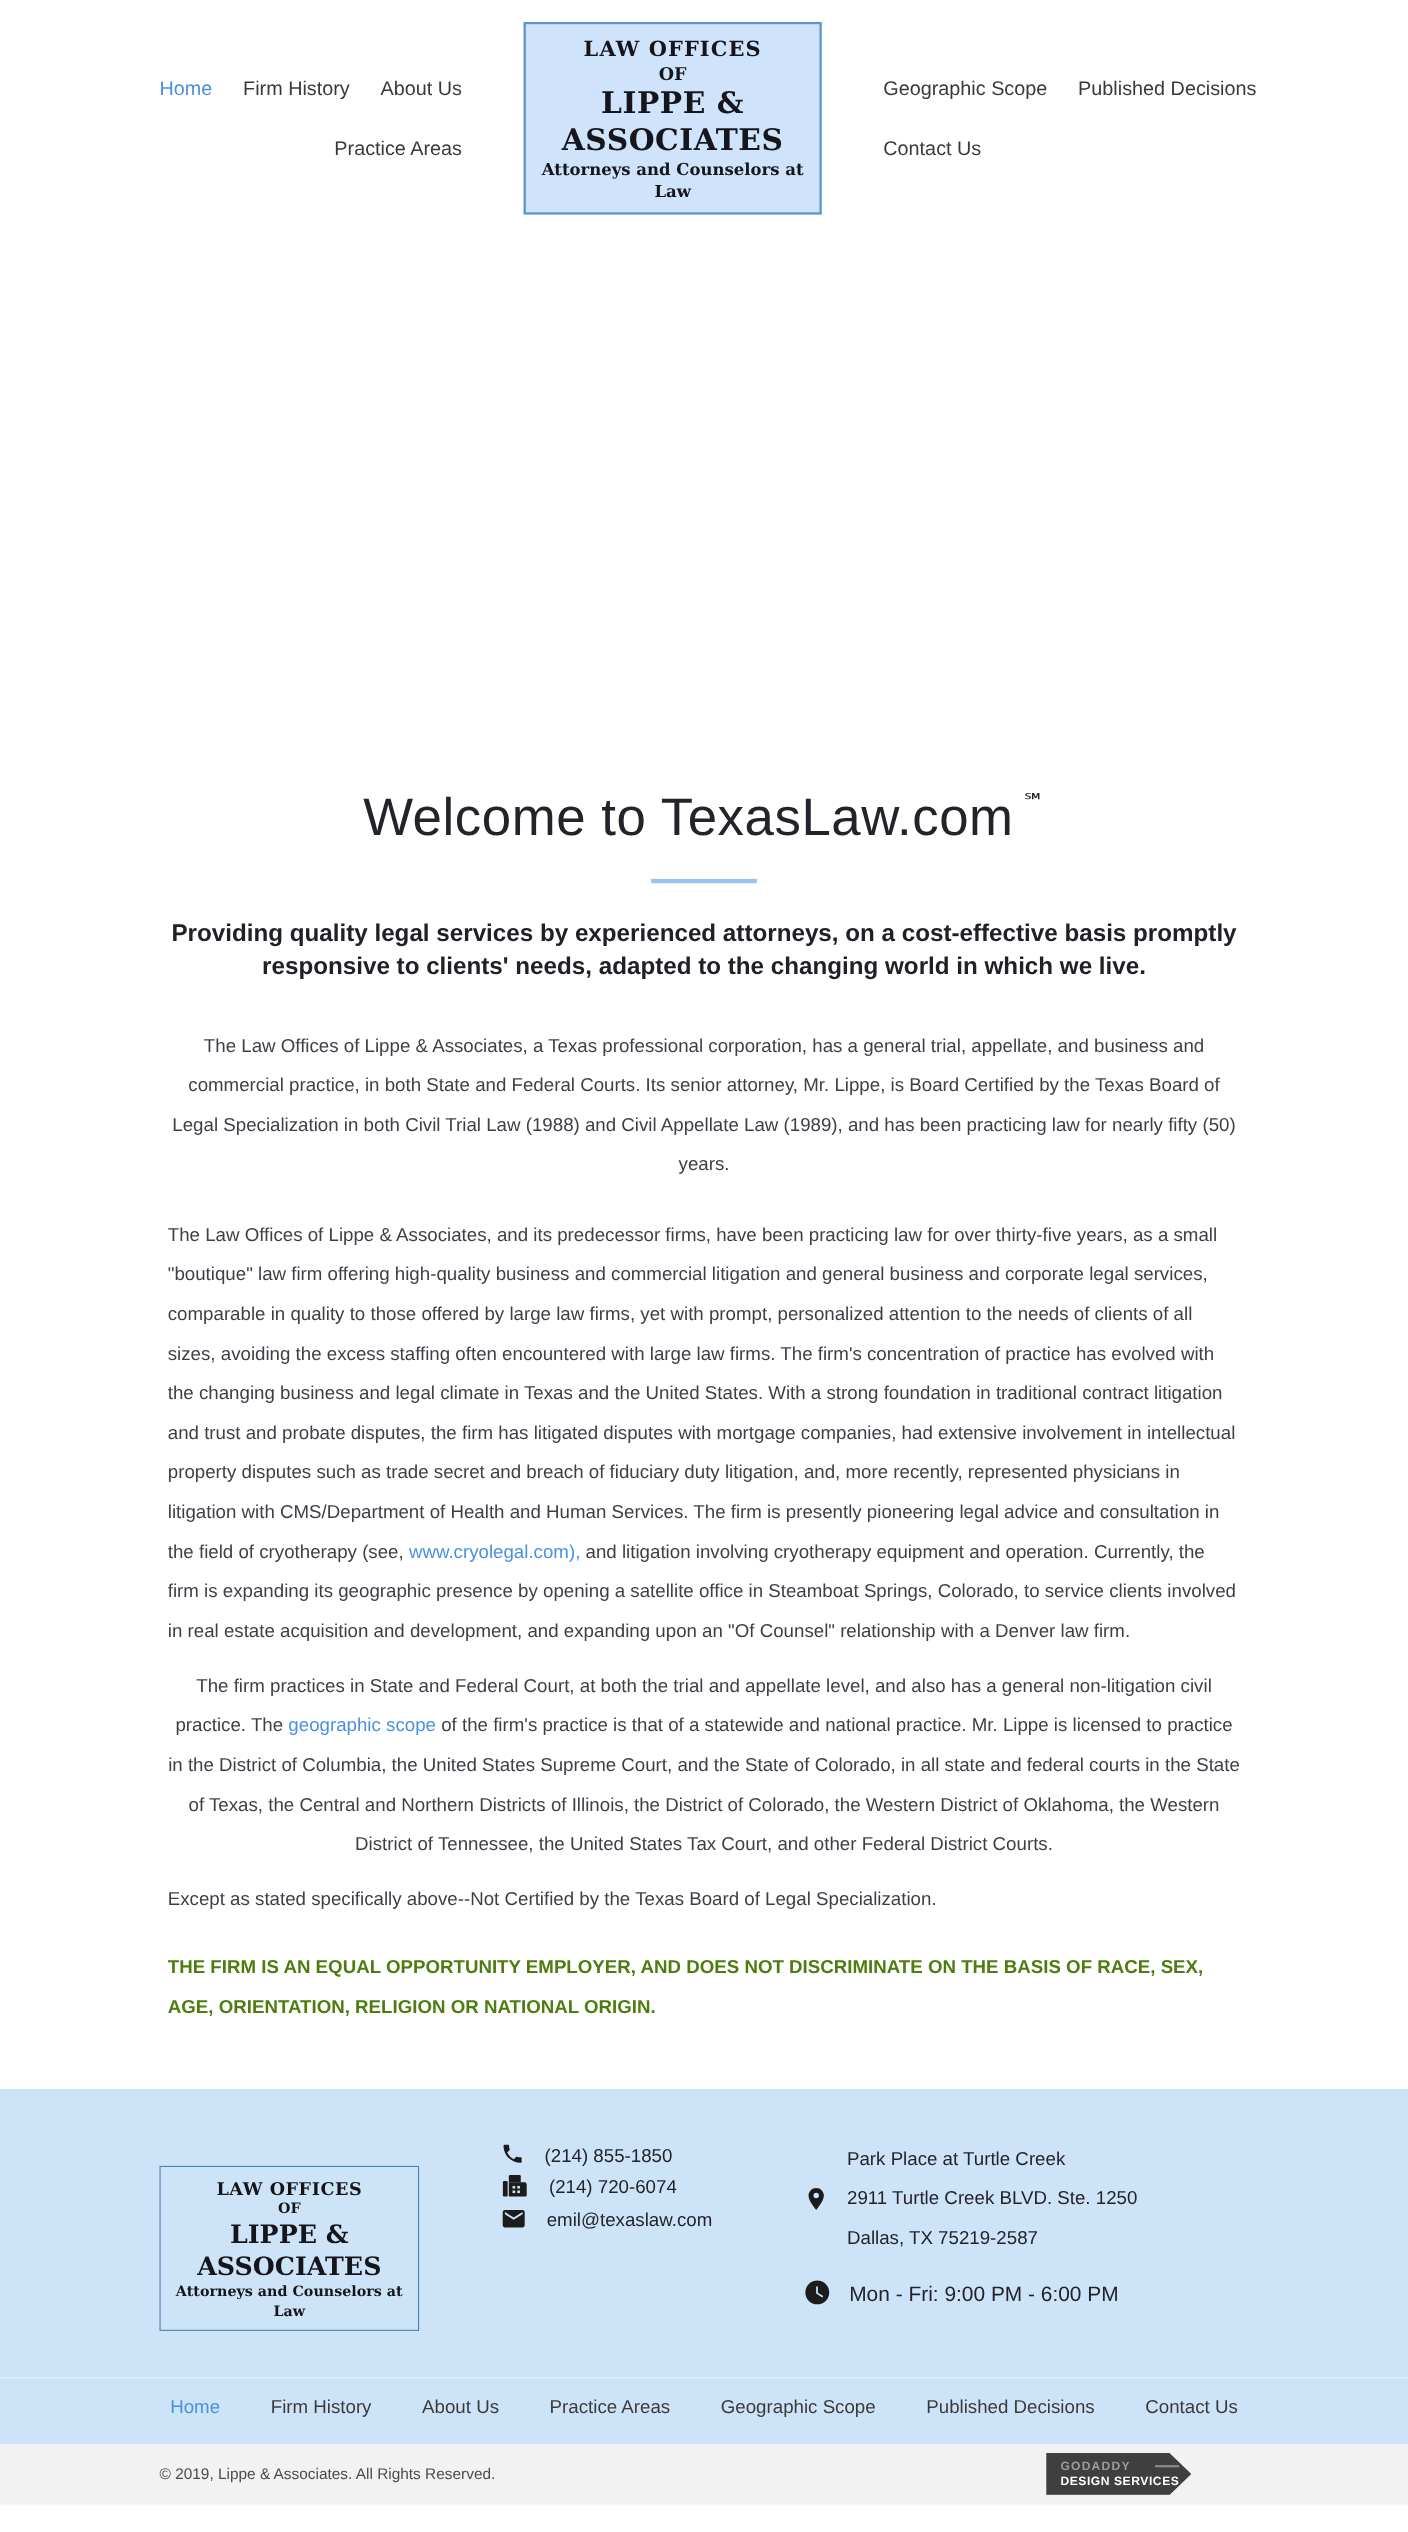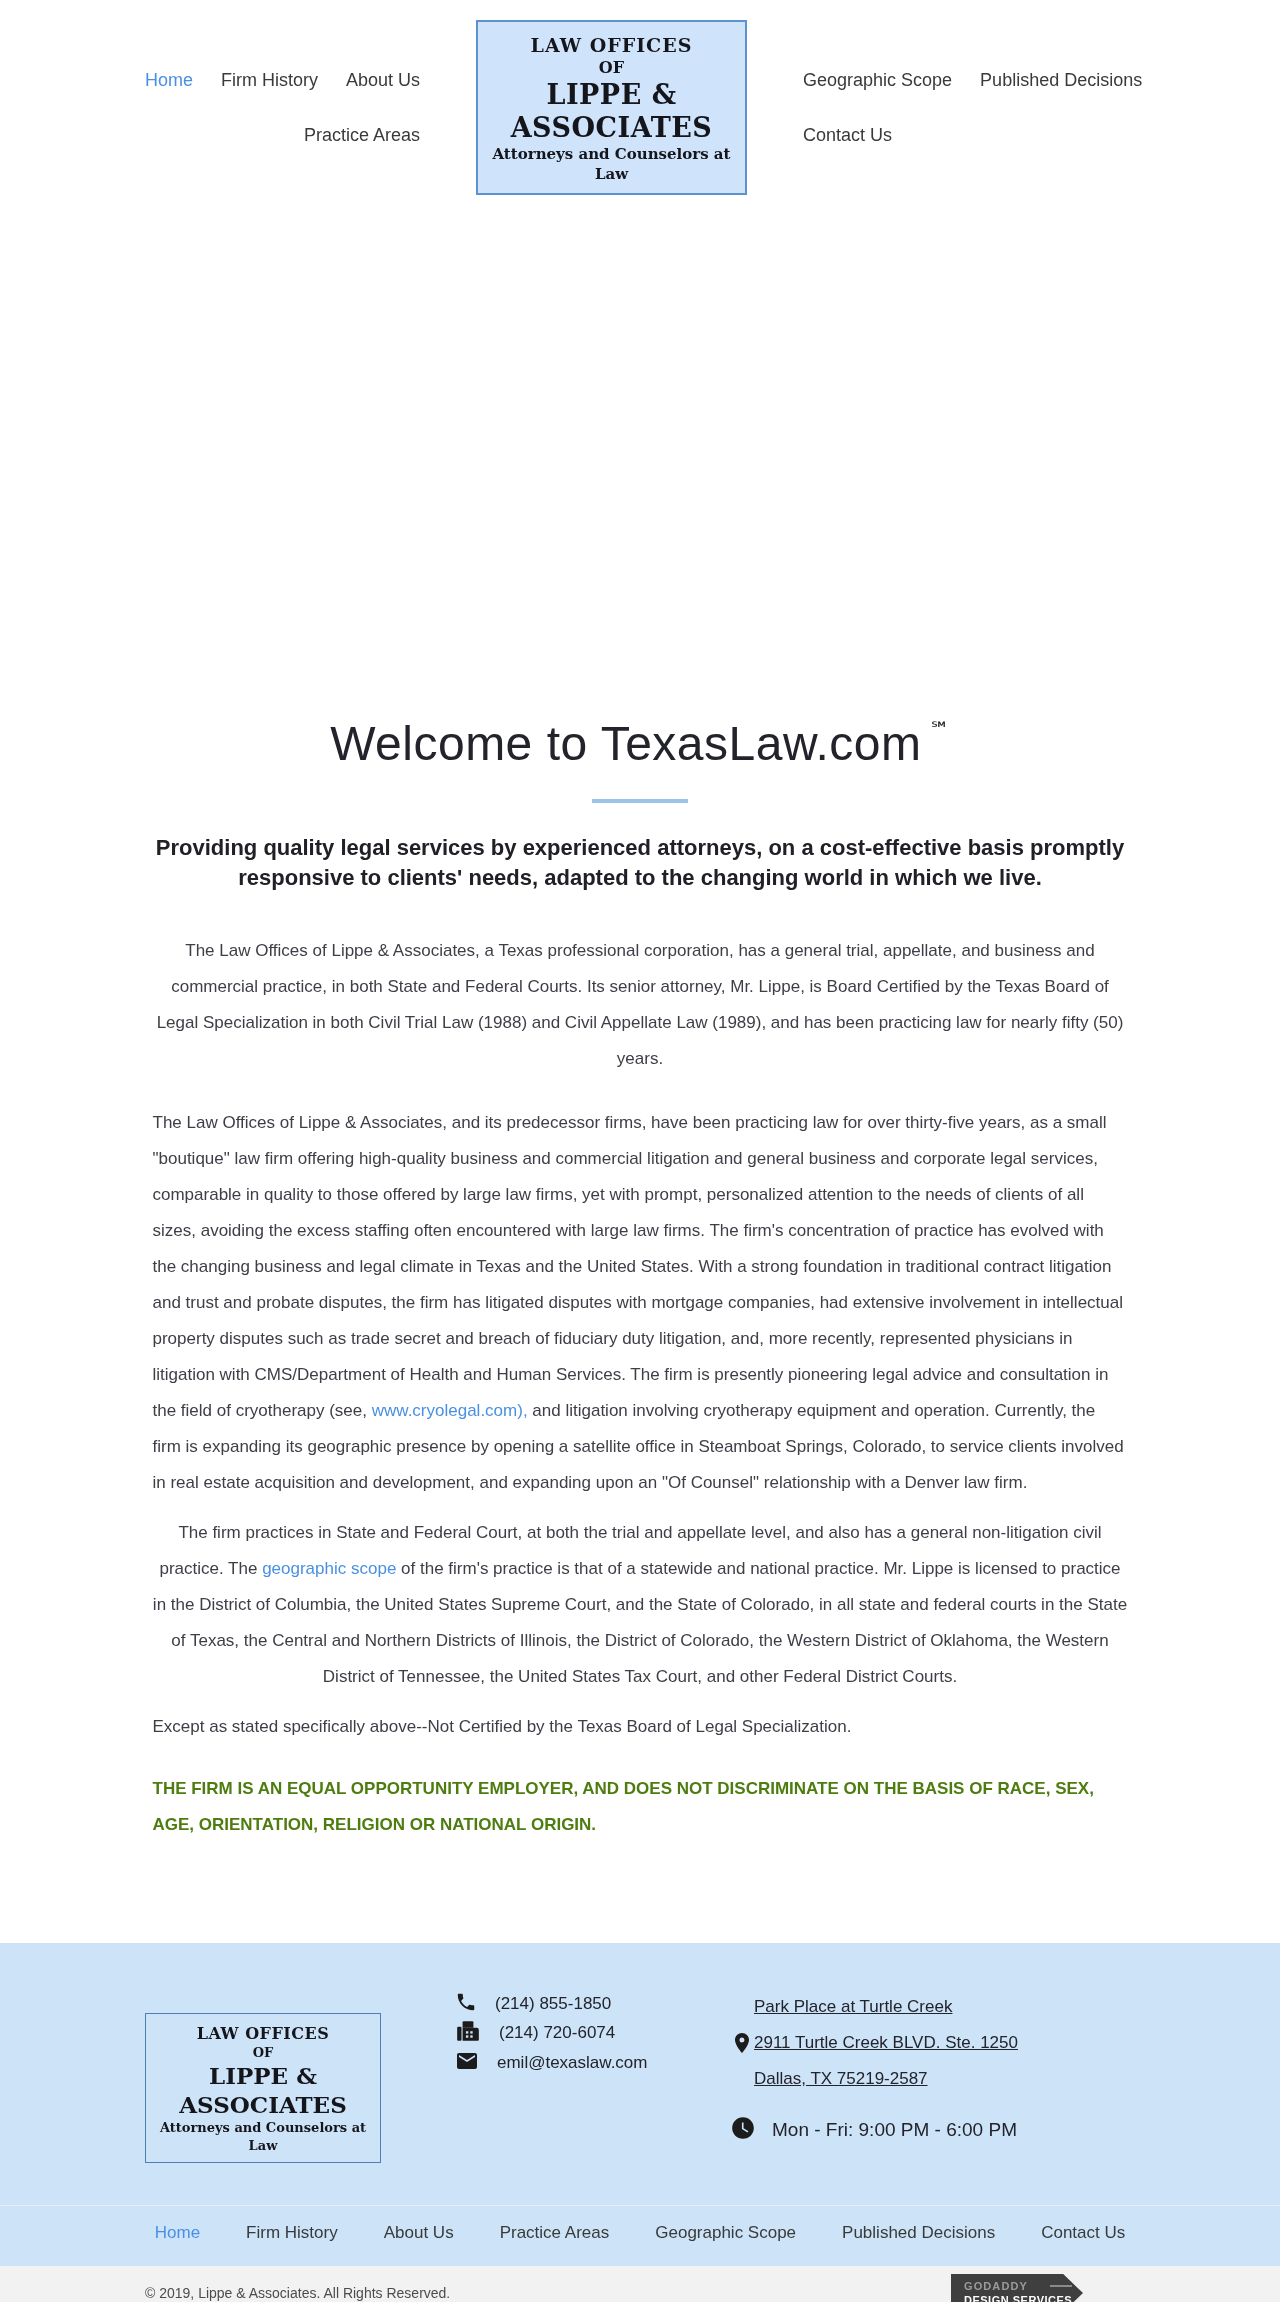--- a/index.html
+++ b/index.html
@@ -32,21 +32,21 @@
     width:271px;background:var(--logo_bg);border:2px solid var(--logo_border);
     text-align:center;padding:11px 0 9px;
     font-family:"DejaVu Serif","Liberation Serif",serif;font-weight:bold;color:#15151c;
   }
   .logo-l1{font-size:19px;letter-spacing:1px;line-height:24px;}
   .logo-l2{font-size:16px;line-height:21px;}
   .logo-l3{font-size:27px;line-height:33px;letter-spacing:.5px;}
   .logo-l4{font-size:15px;line-height:20px;}
 
   
-  .content{width:975px;margin:0 auto;padding-bottom:100px;}
+  .content{width:975px;margin:0 auto;padding-bottom:56px;}
   .page-title{
     margin:500px 0 0;font-weight:400;font-size:48px;line-height:1.2;
     color:#23232b;text-align:center;letter-spacing:.5px;
   }
   .title-mark{font-size:20px;vertical-align:24px;margin-left:8px;letter-spacing:0;}
   .divider{width:96px;height:4px;background:var(--divider);margin:26px auto 0;}
   .subtitle{
     margin:30px auto 0;font-size:22px;font-weight:700;line-height:30px;
     text-align:center;color:#202027;
   }
@@ -70,21 +70,21 @@
   .logo-box-small .s1{font-size:16px;line-height:21px;letter-spacing:.5px;}
   .logo-box-small .s2{font-size:13px;line-height:17px;}
   .logo-box-small .s3{font-size:23px;line-height:29px;}
   .logo-box-small .s4{font-size:13px;line-height:18px;}
 
   .f-col-contact{width:285px;display:flex;flex-direction:column;padding:2px 0 0 10px;}
   .contact-row{display:flex;align-items:center;gap:18px;font-size:17px;color:#23232b;}
   .contact-row svg{flex:none;}
 
   .f-col-address{flex:1;color:#23232b;}
-  .addr-grid{display:flex;gap:0;text-decoration:underline;}
+  .addr-grid{display:flex;gap:16px;}
   .addr-icon{width:24px;flex:none;padding-top:40px;}
   .addr-lines{font-size:17px;line-height:36px;}
   .hours-row{display:flex;align-items:center;gap:16px;margin-top:18px;font-size:19px;}
 
   .footer-nav{
     background:var(--footer_bg);border-top:1px solid #e4eefb;
     display:flex;justify-content:center;gap:46px;padding:15px 0 21px;
     font-size:17px;line-height:24px;
   }
   .footer-nav a{color:#3a3a3a;}

